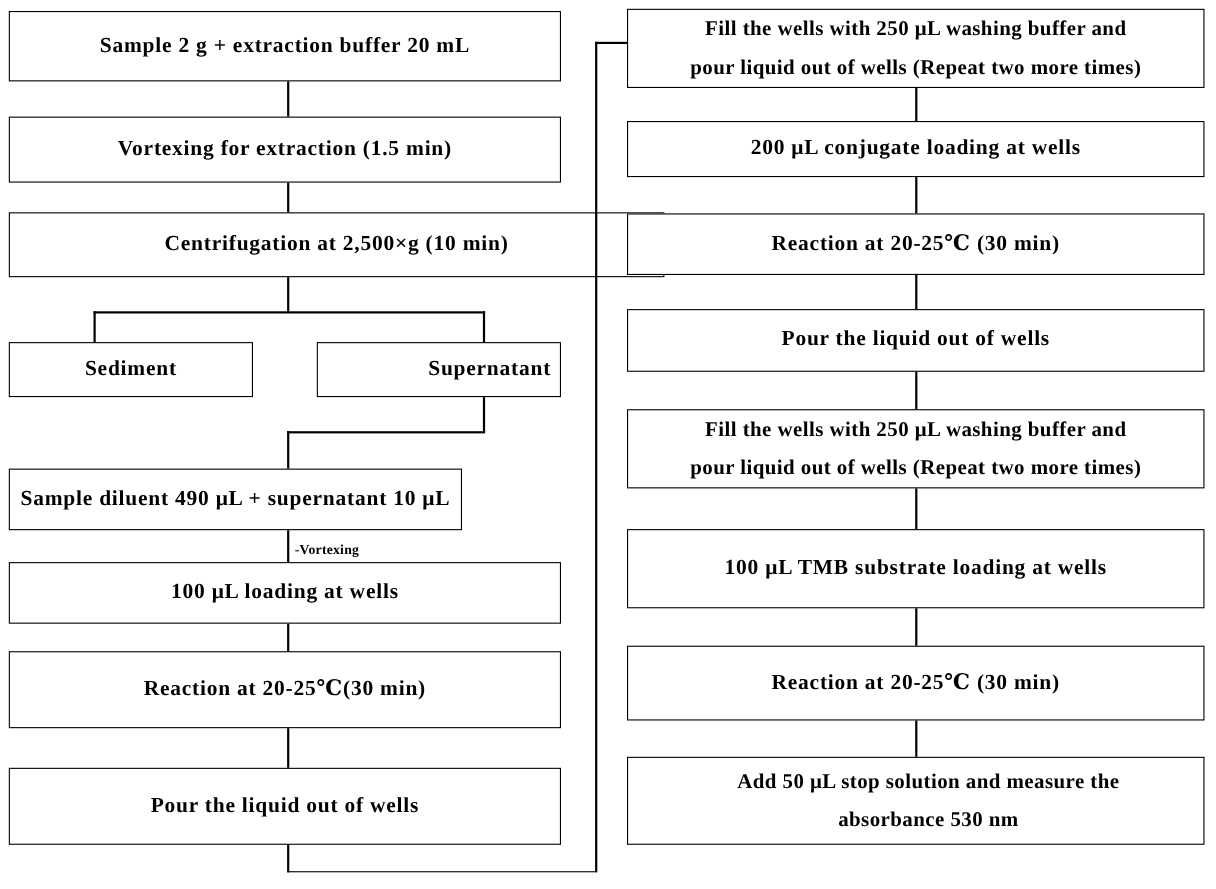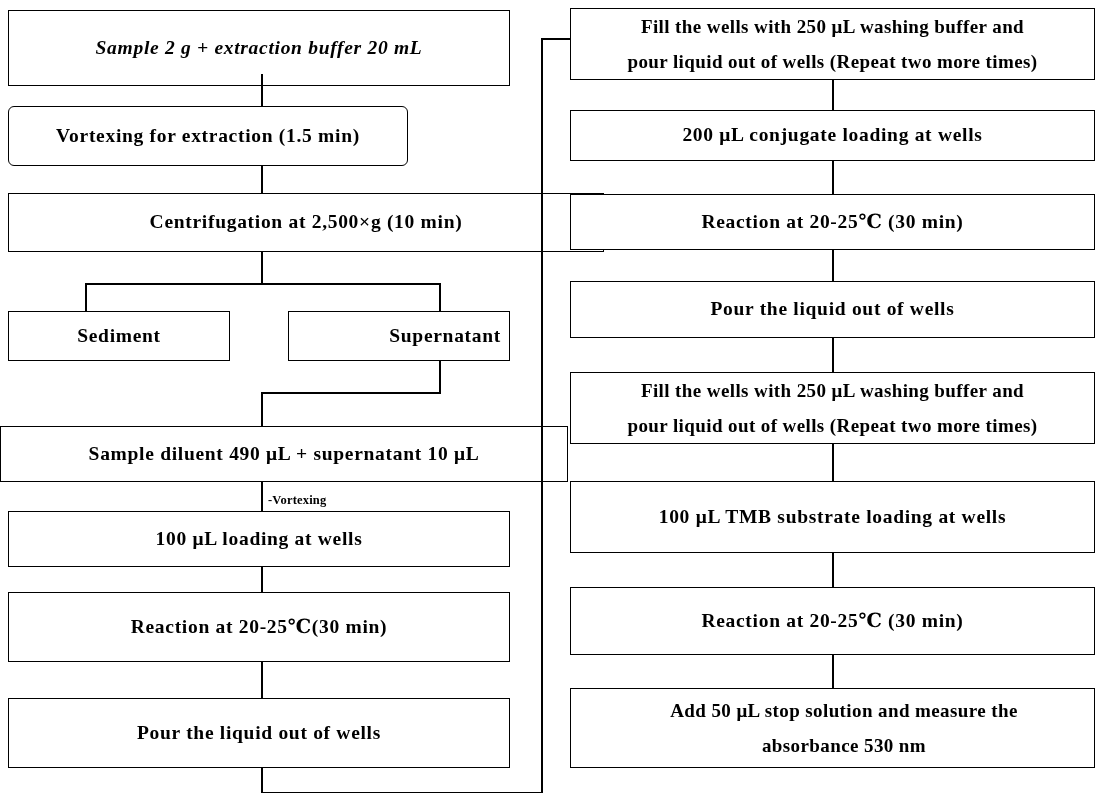--- a/index.html
+++ b/index.html
@@ -53,41 +53,41 @@
     letter-spacing: 0.2px;
     white-space: nowrap;
     color: #000000;
   }
 </style>
 </head>
 <body>
 
 <div id="flowchart">
 
-  <div class="box" style="left:8px; top:10px; width:502px; height:76px;font-style:italic;">
+  <div class="box" style="left:8px; top:10px; width:502px; height:64px;">
     <span>Sample 2 g + extraction buffer 20 mL</span>
   </div>
 
-  <div class="box" style="left:8px; top:106px; width:400px; height:60px;border-radius:6px;">
+  <div class="box" style="left:8px; top:106px; width:502px; height:60px;">
     <span>Vortexing for extraction (1.5 min)</span>
   </div>
 
   <div class="box" style="left:8px; top:193px; width:596px; height:59px;">
     <span>Centrifugation at 2,500×g (10 min)</span>
   </div>
 
   <div class="box" style="left:8px; top:311px; width:222px; height:50px;">
     <span>Sediment</span>
   </div>
 
   <div class="box" style="left:288px; top:311px; width:222px; height:50px;justify-content:flex-end;">
     <span>Supernatant</span>
   </div>
 
-  <div class="box" style="left:0; top:426px; width:568px; height:56px;">
+  <div class="box" style="left:8px; top:426px; width:412px; height:56px;">
     <span>Sample diluent 490 μL + supernatant 10 μL</span>
   </div>
 
   <div class="box" style="left:8px; top:511px; width:502px; height:56px;">
     <span>100 μL loading at wells</span>
   </div>
 
   <div class="box" style="left:8px; top:592px; width:502px; height:70px;">
     <span>Reaction at 20-25℃(30 min)</span>
   </div>

